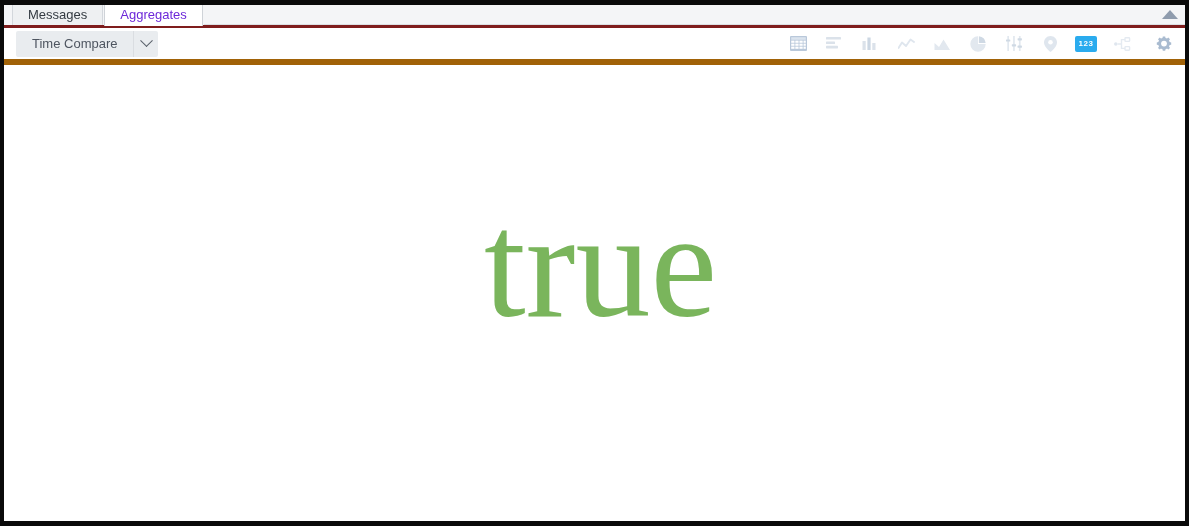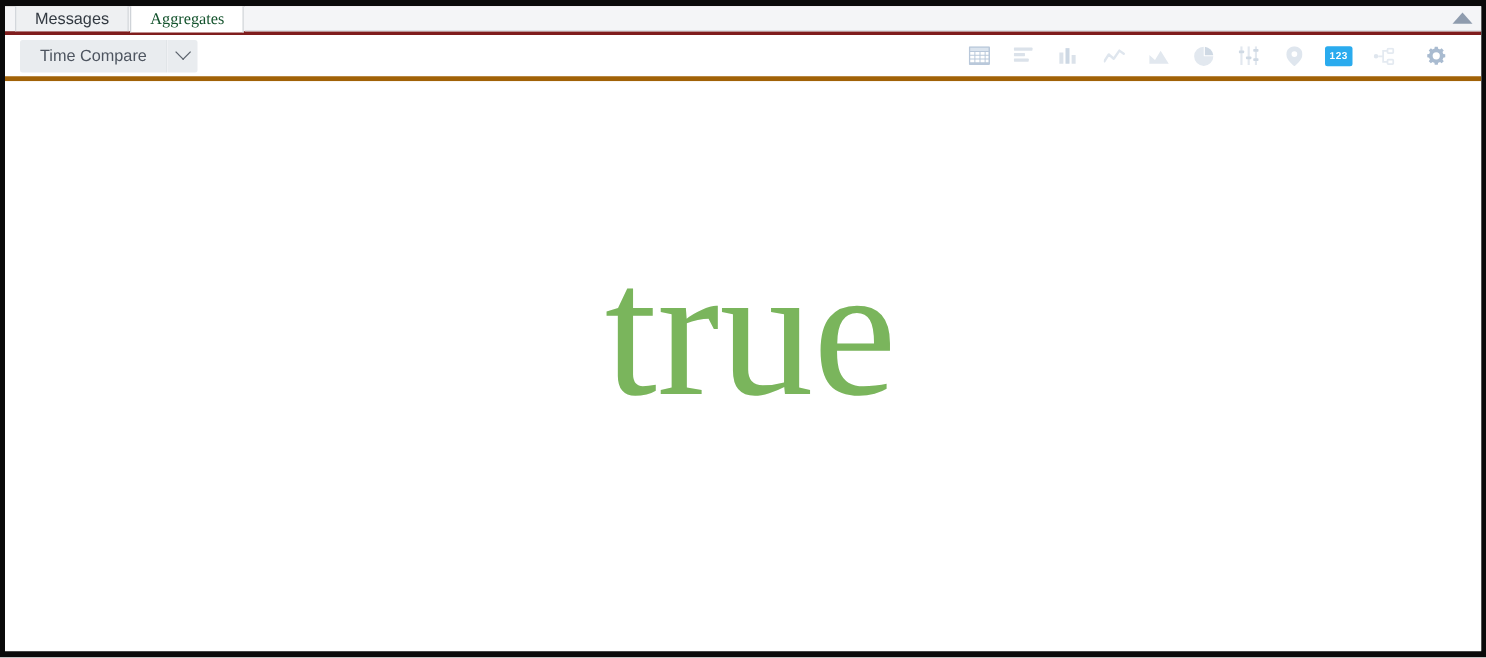--- a/index.html
+++ b/index.html
@@ -50,26 +50,25 @@
     border: 1px solid #d3d7dc;
     border-bottom: none;
     margin-right: 1px;
     box-sizing: border-box;
     cursor: default;
     white-space: nowrap;
   }
   .tab.active {
     background: #ffffff;
     border-color: #cfd3d8;
-    color: #14532d;
+    color: #6d28d9;
     z-index: 3;
     margin-bottom: -1px;
     height: 24px;
     line-height: 23px;
-    font-family: Liberation Serif, serif;
   }
   #tab-filler {
     flex: 1 1 auto;
     height: 23px;
     background: #f4f5f7;
     border-bottom: 1px solid #dcdfe3;
     box-sizing: border-box;
     position: relative;
     left: 0;
   }
@@ -83,21 +82,21 @@
     border-right: 8px solid transparent;
     border-bottom: 9px solid #8f9cae;
     cursor: pointer;
   }
 
   
   #toolbar {
     position: relative;
     height: 37px;
     background: #ffffff;
-    border-bottom: 4px solid #a16207;
+    border-bottom: 6px solid #a16207;
     display: flex;
     align-items: center;
     box-sizing: border-box;
   }
 
   
   #time-compare-group {
     display: flex;
     align-items: stretch;
     margin-left: 12px;
@@ -132,21 +131,21 @@
     border-bottom: 1.6px solid #5a616b;
     transform: rotate(45deg) translate(-2px, -2px);
   }
 
   
   #viz-icon-bar {
     margin-left: auto;
     display: flex;
     align-items: center;
     height: 100%;
-    padding-right: 16px;
+    padding-right: 1px;
   }
   .viz-icon {
     width: 22px;
     height: 22px;
     margin: 0 7px;
     display: flex;
     align-items: center;
     justify-content: center;
     cursor: pointer;
     flex: 0 0 auto;

